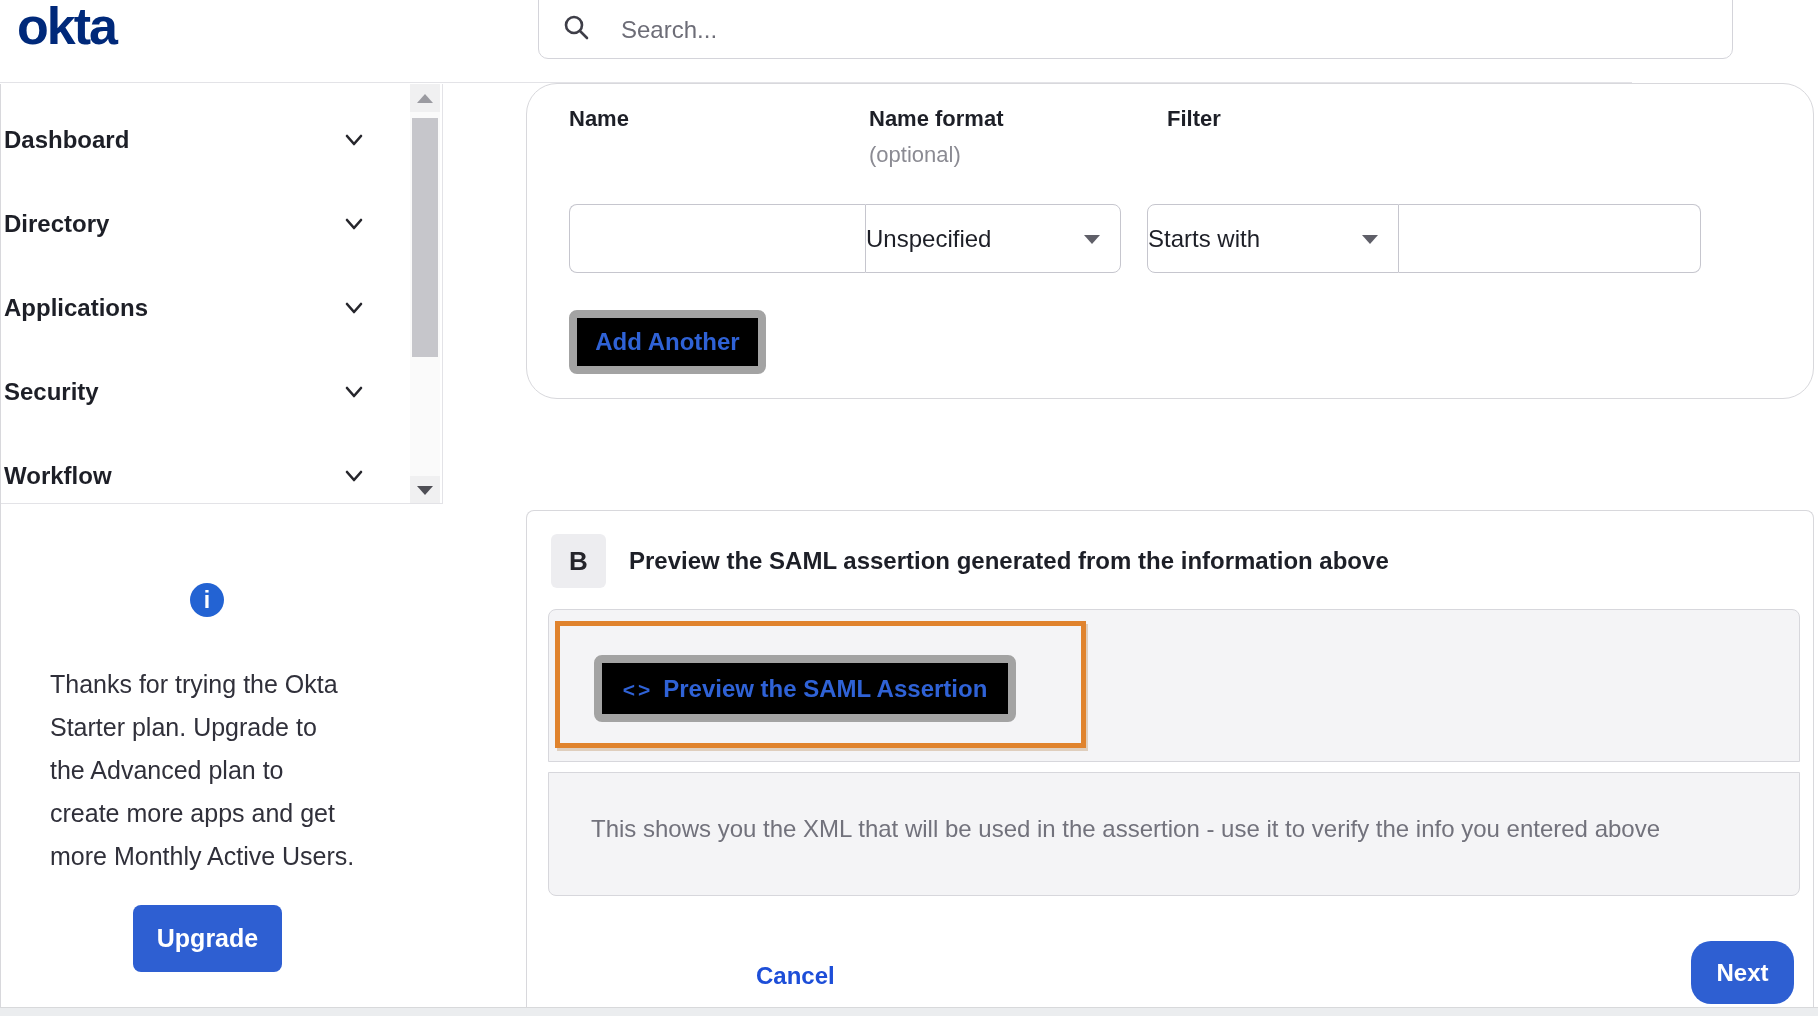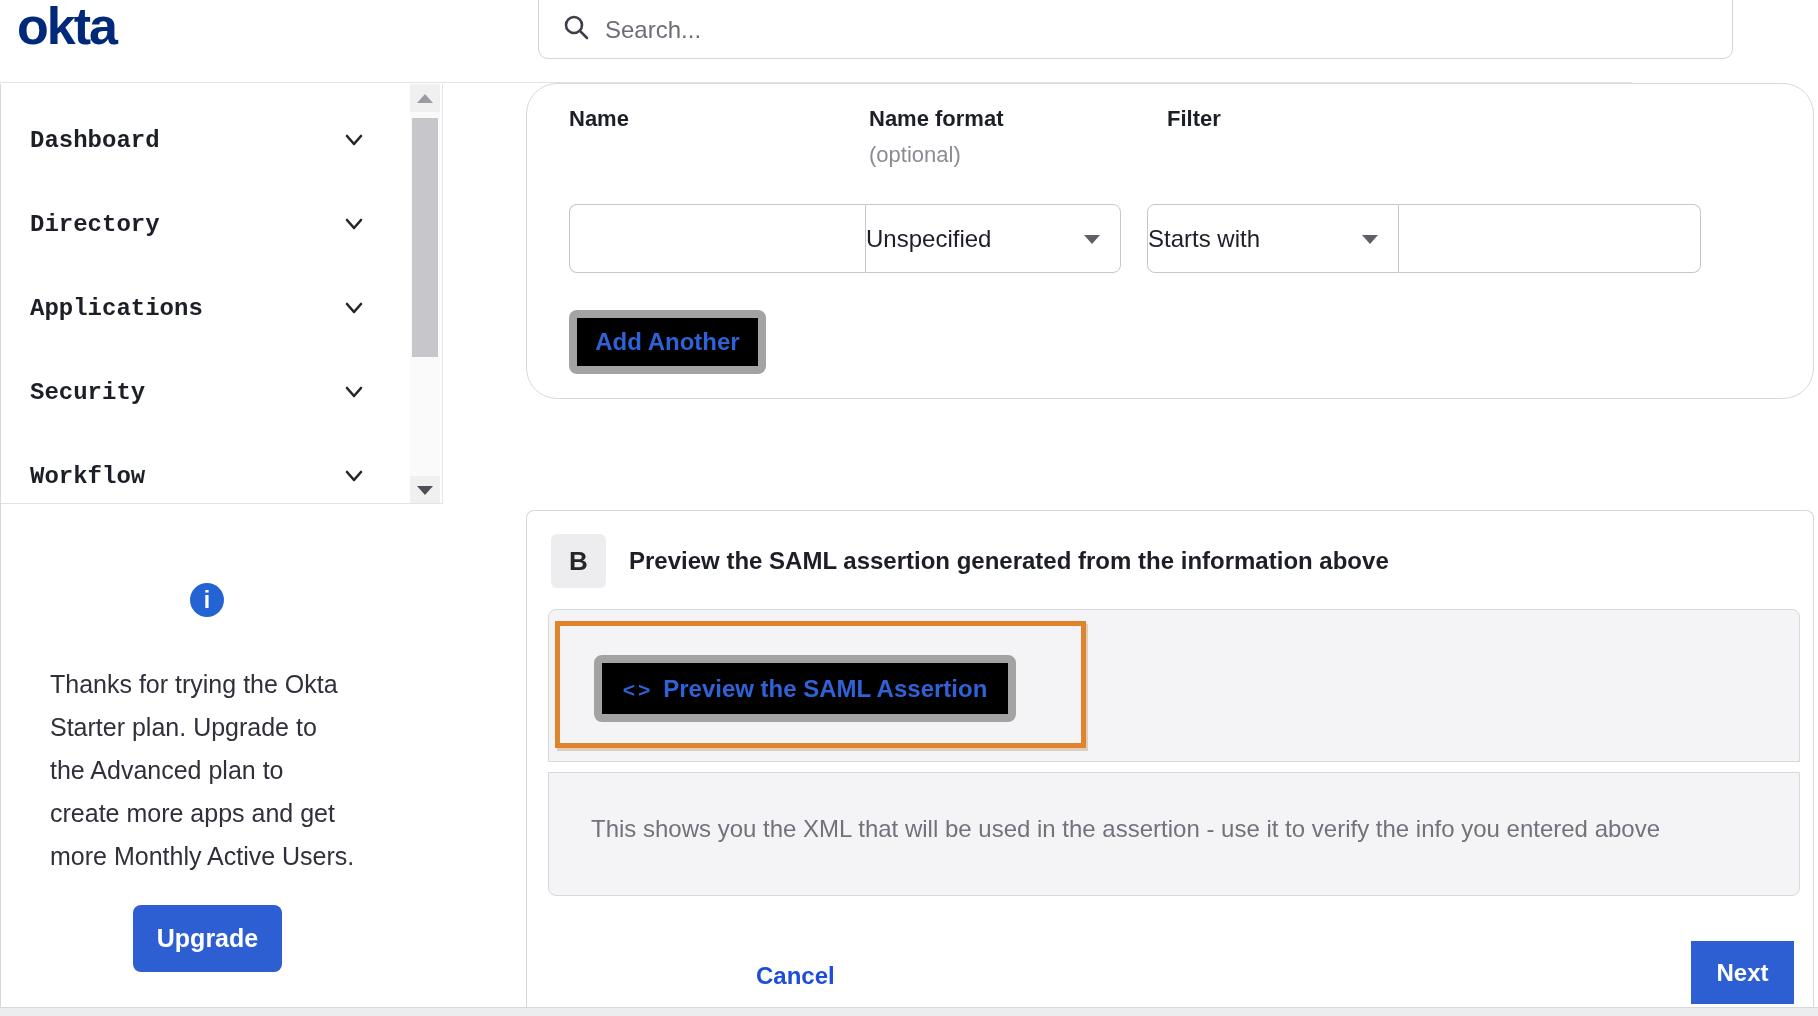--- a/index.html
+++ b/index.html
@@ -7,29 +7,29 @@
   body { font-family:"Liberation Sans","DejaVu Sans",sans-serif; color:#1d1f27; }
   .screen { position:relative; width:1818px; height:1016px; overflow:hidden; background:#ffffff; }
 
   
   .topbar { position:absolute; left:0; top:0; width:1632px; height:83px; background:#fff; border-bottom:1px solid #e3e3e7; z-index:2; }
   .logo { position:absolute; left:17px; top:-4px; font-size:52px; font-weight:800; letter-spacing:-2px; color:#00297a; }
   .searchbox { position:absolute; left:538px; top:-12px; width:1195px; height:71px;
     border:1.5px solid #d4d4da; border-radius:10px; background:#fff;
     display:flex; align-items:center; padding:12px 0 0 24px; }
   .searchbox svg { flex:0 0 auto; }
-  .search-input { border:none; outline:none; font-size:24px; color:#3c3c46; margin-left:14px; width:1000px; background:transparent; font-family:inherit; }
+  .search-input { border:none; outline:none; font-size:24px; color:#3c3c46; margin-left:30px; width:1000px; background:transparent; font-family:inherit; }
   .search-input::placeholder { color:#6d6d77; opacity:1; }
 
   
   .leftline { position:absolute; left:0; top:84px; width:1px; height:923px; background:#d8d8dc; z-index:3; }
   .sidenav { position:absolute; left:0; top:84px; width:443px; height:420px; background:#fff;
     border-right:1px solid #e3e3e7; border-bottom:1px solid #e3e3e7; overflow:hidden; z-index:2; }
   .nav-item { position:absolute; left:0; width:400px; height:84px; display:flex; align-items:center; cursor:pointer; }
-  .nav-item .lbl { position:absolute; left:30px; font-size:24px; font-weight:600; color:#1d1f27;font-family:Liberation Mono, monospace; }
+  .nav-item .lbl { position:absolute; left:4px; font-size:24px; font-weight:600; color:#1d1f27; }
   .nav-item .chev { position:absolute; left:343px; width:22px; height:22px; }
 
   .scrollbar { position:absolute; left:410px; top:0; width:30px; height:420px; background:#fafafa; }
   .scroll-btn { position:absolute; left:0; width:30px; height:28px; background:#f0f0f1; display:flex; align-items:center; justify-content:center; }
   .scroll-up { top:0; }
   .scroll-down { bottom:0; }
   .tri-up { width:0; height:0; border-left:8px solid transparent; border-right:8px solid transparent; border-bottom:9px solid #9b9ba1; }
   .tri-down { width:0; height:0; border-left:8px solid transparent; border-right:8px solid transparent; border-top:9px solid #4e4e55; }
   .scroll-thumb { position:absolute; left:2px; top:34px; width:26px; height:239px; background:#c6c6cb; }
 
@@ -48,21 +48,21 @@
 
   .col-label { position:absolute; font-size:22px; font-weight:700; color:#1d1f27; }
   .col-sublabel { position:absolute; font-size:22px; color:#8b8b93; }
 
   .tinput { position:absolute; top:120px; height:69px; border:1px solid #c6c6ce; background:#fff; font-size:24px; color:#1d1f27; padding:0 20px; outline:none; font-family:inherit; }
   .sel { position:absolute; top:120px; height:69px; border:1px solid #c6c6ce; background:#fff; display:flex; align-items:center; font-size:24px; color:#1d1f27; cursor:pointer; }
   .caret { position:absolute; right:20px; top:30px; width:0; height:0;
     border-left:8px solid transparent; border-right:8px solid transparent; border-top:9px solid #5f5f68; }
 
   .btn-outline { background:#000000; border:8px solid #a3a3a3; border-radius:8px; color:#2f62d6; font-size:24px; font-weight:700; font-family:inherit; cursor:pointer; display:flex; align-items:center; justify-content:center;text-align:right; }
-  .btn-primary { background:#2e5fd2; border:none; border-radius:0; color:#fff; font-size:24px; font-weight:700; font-family:inherit; cursor:pointer; display:flex; align-items:center; justify-content:center; }
+  .btn-primary { background:#2e5fd2; border:none; border-radius:20px; color:#fff; font-size:24px; font-weight:700; font-family:inherit; cursor:pointer; display:flex; align-items:center; justify-content:center; }
   .btn-link { background:none; border:none; color:#1d4ed8; font-size:24px; font-weight:700; font-family:inherit; cursor:pointer;margin-left:8px; }
 
   .add-another { position:absolute; left:42px; top:226px; width:197px; height:64px; }
 
   .step-badge { position:absolute; left:24px; top:23px; width:55px; height:54px; background:#ededf0; border-radius:6px;
     display:flex; align-items:center; justify-content:center; font-size:26px; font-weight:600; color:#25252b; }
   .card2-heading { position:absolute; left:102px; top:36px; font-size:24px; font-weight:700; color:#1d1f27; }
 
   .gray-panel { position:absolute; left:21px; width:1252px; background:#f4f4f6; border:1px solid #d7d7dc; }
   .gp1 { top:98px; height:153px; border-radius:8px 8px 0 0; }

